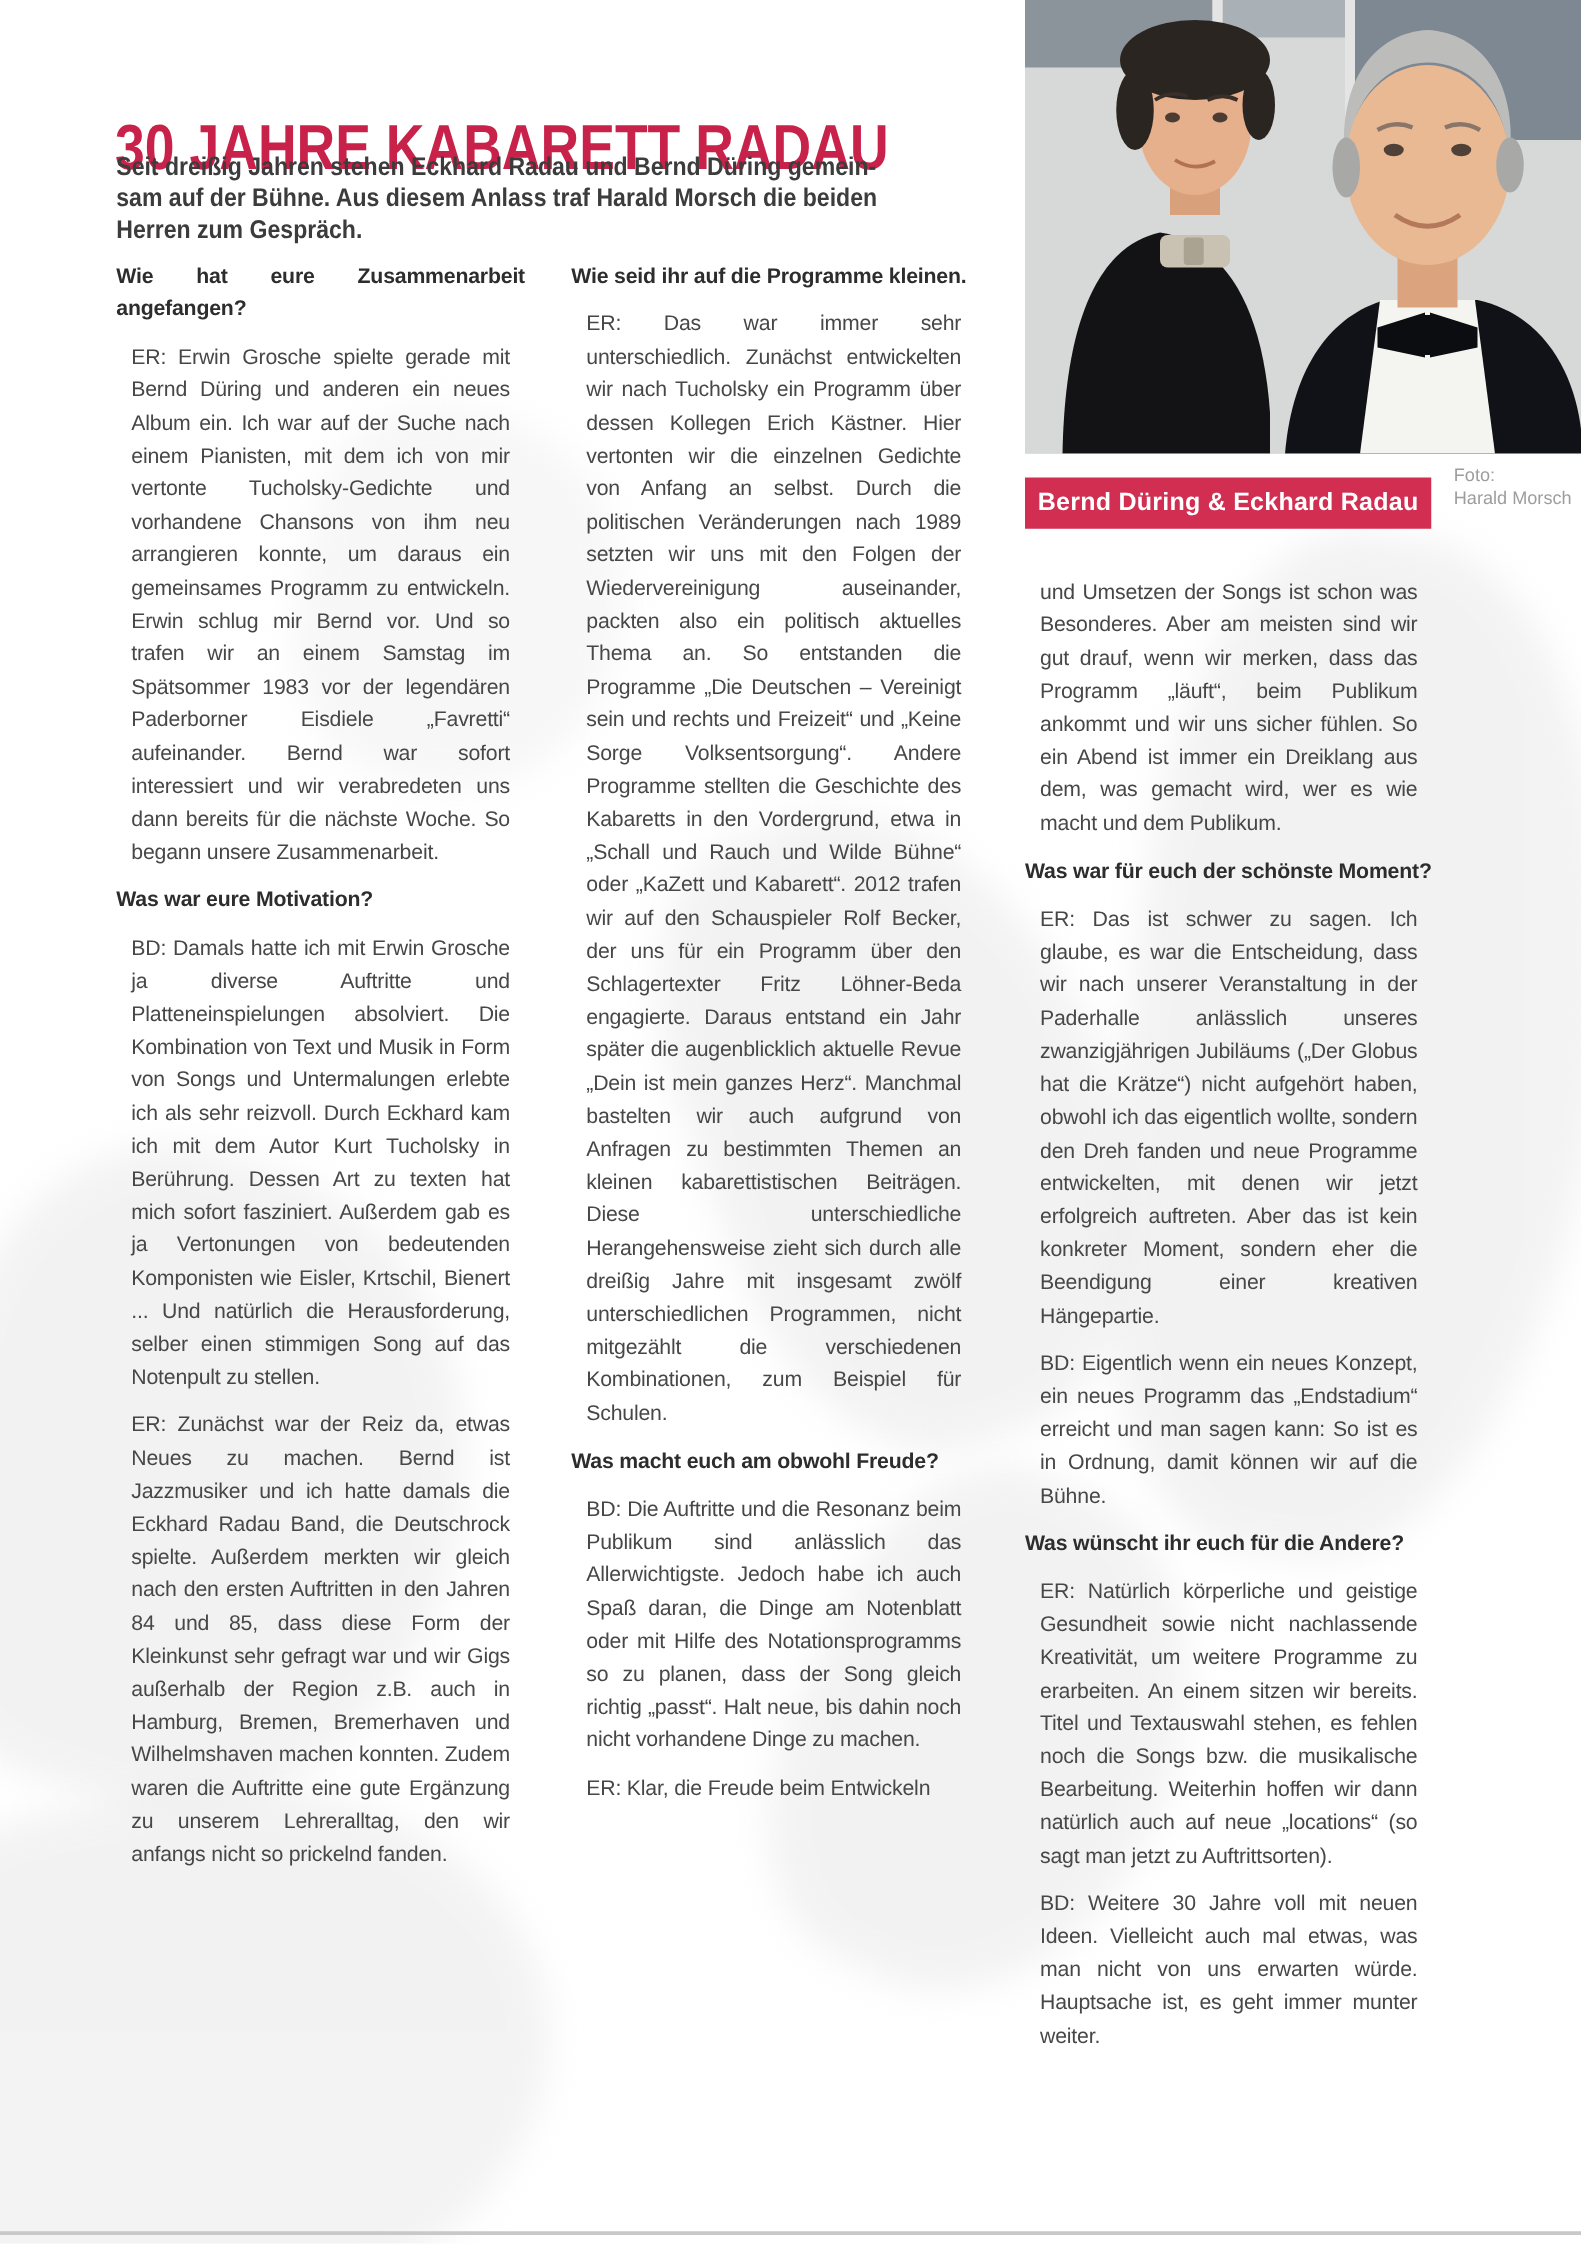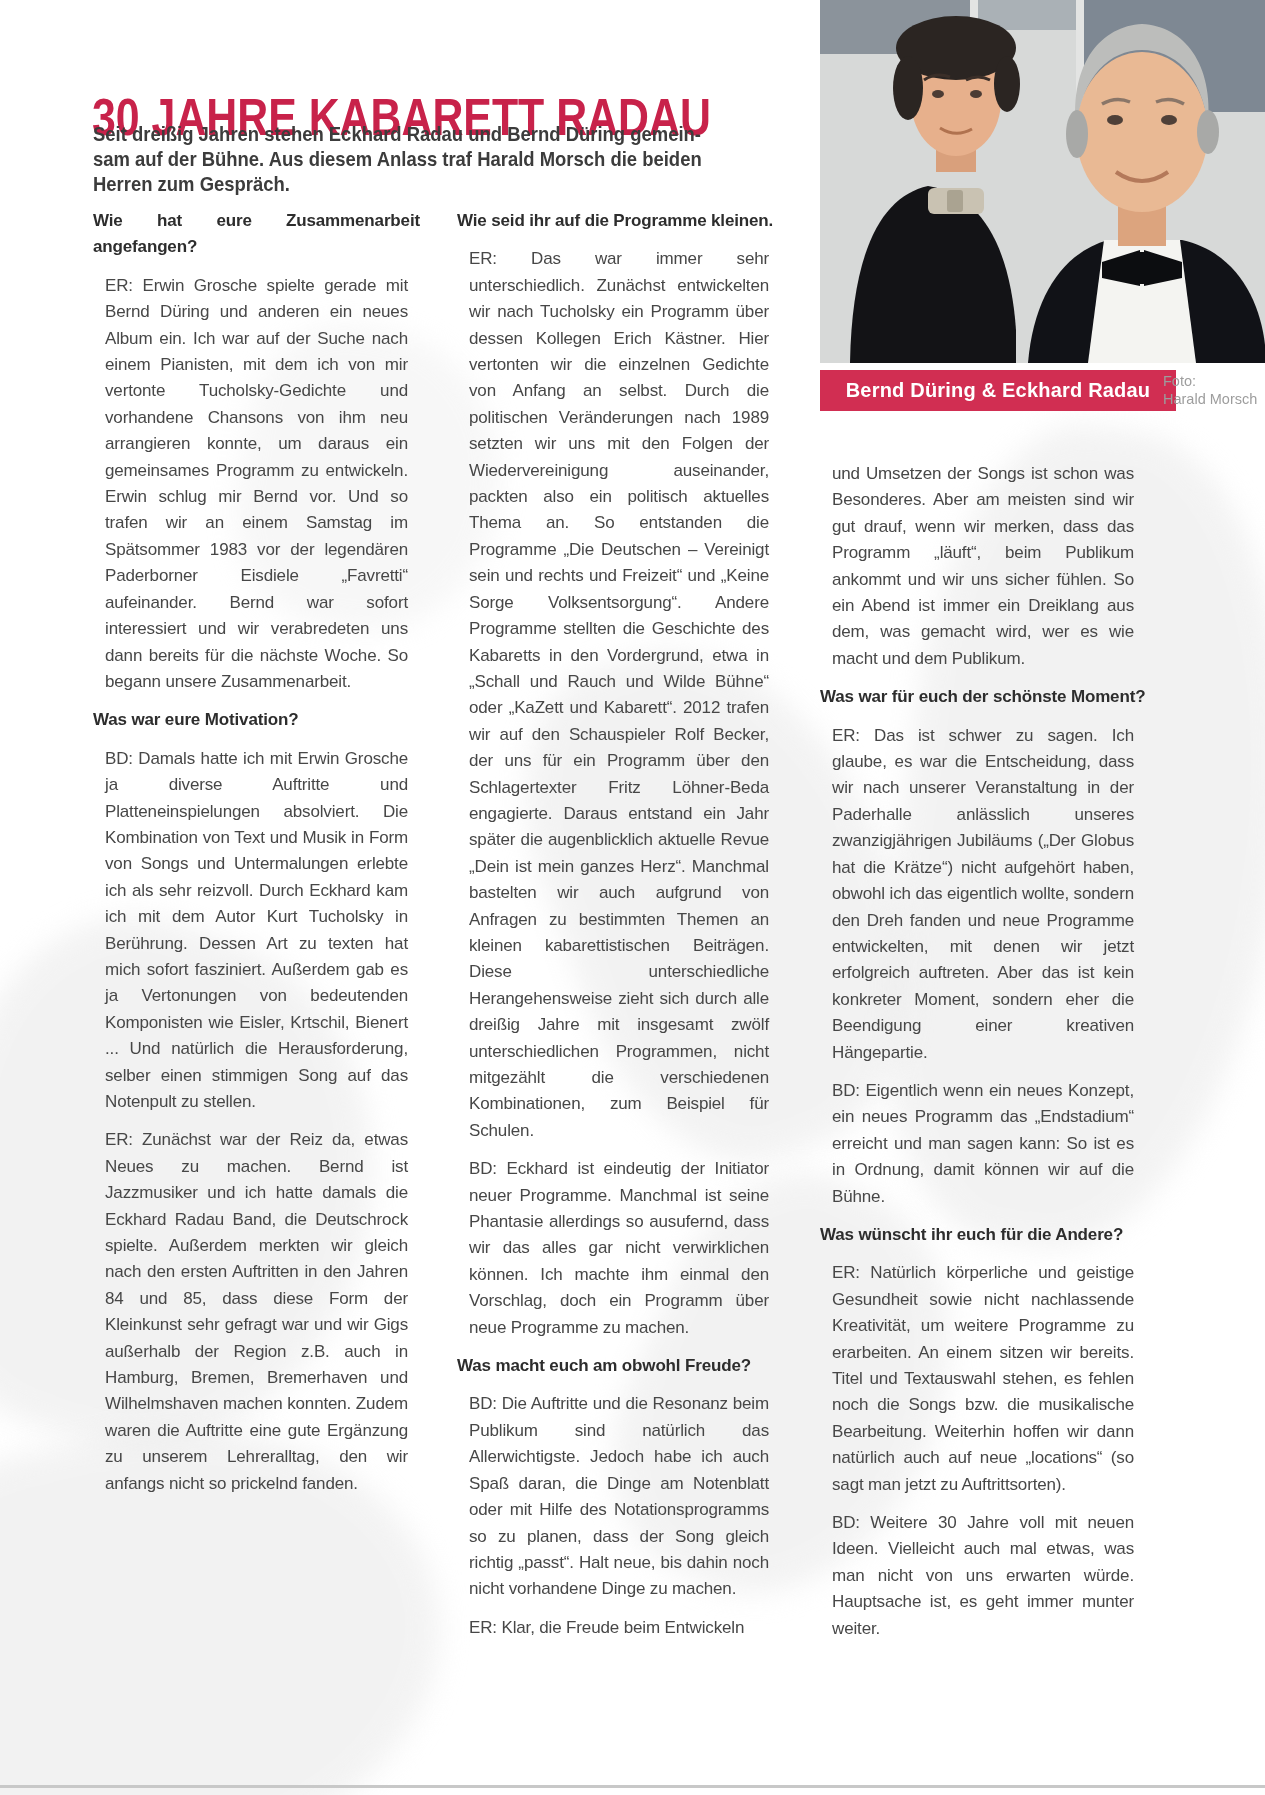--- a/index.html
+++ b/index.html
@@ -33,21 +33,21 @@
     white-space:pre-line;
     transform:scaleX(.90);transform-origin:0 0;
   }
 
   .photo{
     position:absolute;left:820px;top:0;width:445px;height:363px;z-index:2;
     overflow:hidden;background:#d7d9d8;
   }
   .photo svg{display:block;width:100%;height:100%;}
   .badge{
-    position:absolute;left:820px;top:370px;width:356px;height:41px;z-index:2;
+    position:absolute;left:820px;top:382px;width:325px;height:41px;z-index:2;
     background:var(--badge,#d12e52);color:#ffffff;
     font-size:20px;font-weight:bold;
     display:flex;align-items:center;justify-content:center;
     letter-spacing:.2px;
   }
   .credit{
     position:absolute;left:1163px;top:372px;z-index:2;
     font-size:14.5px;line-height:18px;color:#9d9d9d;white-space:pre-line;
   }
 
@@ -140,23 +140,22 @@
   <div class="col col-1">
       <div class="q">Wie hat eure Zusammenarbeit angefangen?</div>
       <div class="p">ER: Erwin Grosche spielte gerade mit Bernd Düring und anderen ein neues Album ein. Ich war auf der Suche nach einem Pianisten, mit dem ich von mir vertonte Tucholsky-Gedichte und vorhandene Chansons von ihm neu arrangieren konnte, um daraus ein gemeinsames Programm zu entwickeln. Erwin schlug mir Bernd vor. Und so trafen wir an einem Samstag im Spätsommer 1983 vor der legendären Paderborner Eisdiele „Favretti“ aufeinander. Bernd war sofort interessiert und wir verabredeten uns dann bereits für die nächste Woche. So begann unsere Zusammenarbeit.</div>
       <div class="q">Was war eure Motivation?</div>
       <div class="p">BD: Damals hatte ich mit Erwin Grosche ja diverse Auftritte und Platteneinspielungen absolviert. Die Kombination von Text und Musik in Form von Songs und Untermalungen erlebte ich als sehr reizvoll. Durch Eckhard kam ich mit dem Autor Kurt Tucholsky in Berührung. Dessen Art zu texten hat mich sofort fasziniert. Außerdem gab es ja Vertonungen von bedeutenden Komponisten wie Eisler, Krtschil, Bienert ... Und natürlich die Herausforderung, selber einen stimmigen Song auf das Notenpult zu stellen.</div>
       <div class="p">ER: Zunächst war der Reiz da, etwas Neues zu machen. Bernd ist Jazzmusiker und ich hatte damals die Eckhard Radau Band, die Deutschrock spielte. Außerdem merkten wir gleich nach den ersten Auftritten in den Jahren 84 und 85, dass diese Form der Kleinkunst sehr gefragt war und wir Gigs außerhalb der Region z.B. auch in Hamburg, Bremen, Bremerhaven und Wilhelmshaven machen konnten. Zudem waren die Auftritte eine gute Ergänzung zu unserem Lehreralltag, den wir anfangs nicht so prickelnd fanden.</div>
     </div>
   <div class="col col-2">
       <div class="q">Wie seid ihr auf die Programme kleinen.</div>
       <div class="p">ER: Das war immer sehr unterschiedlich. Zunächst entwickelten wir nach Tucholsky ein Programm über dessen Kollegen Erich Kästner. Hier vertonten wir die einzelnen Gedichte von Anfang an selbst. Durch die politischen Veränderungen nach 1989 setzten wir uns mit den Folgen der Wiedervereinigung auseinander, packten also ein politisch aktuelles Thema an. So entstanden die Programme „Die Deutschen – Vereinigt sein und rechts und Freizeit“ und „Keine Sorge Volksentsorgung“. Andere Programme stellten die Geschichte des Kabaretts in den Vordergrund, etwa in „Schall und Rauch und Wilde Bühne“ oder „KaZett und Kabarett“. 2012 trafen wir auf den Schauspieler Rolf Becker, der uns für ein Programm über den Schlagertexter Fritz Löhner-Beda engagierte. Daraus entstand ein Jahr später die augenblicklich aktuelle Revue „Dein ist mein ganzes Herz“. Manchmal bastelten wir auch aufgrund von Anfragen zu bestimmten Themen an kleinen kabarettistischen Beiträgen. Diese unterschiedliche Herangehensweise zieht sich durch alle dreißig Jahre mit insgesamt zwölf unterschiedlichen Programmen, nicht mitgezählt die verschiedenen Kombinationen, zum Beispiel für Schulen.</div>
-      <div class="p">BD: Eckhard ist eindeutig der Initiator neuer Programme. Manchmal ist seine Phantasie allerdings so ausufernd, dass wir das alles gar nicht verwirklichen können. Ich machte ihm einmal den Vorschlag, doch ein Programm über neue Programme zu machen.</div>
       <div class="q">Was macht euch am obwohl Freude?</div>
-      <div class="p">BD: Die Auftritte und die Resonanz beim Publikum sind natürlich das Allerwichtigste. Jedoch habe ich auch Spaß daran, die Dinge am Notenblatt oder mit Hilfe des Notationsprogramms so zu planen, dass der Song gleich richtig „passt“. Halt neue, bis dahin noch nicht vorhandene Dinge zu machen.</div>
+      <div class="p">BD: Die Auftritte und die Resonanz beim Publikum sind anlässlich das Allerwichtigste. Jedoch habe ich auch Spaß daran, die Dinge am Notenblatt oder mit Hilfe des Notationsprogramms so zu planen, dass der Song gleich richtig „passt“. Halt neue, bis dahin noch nicht vorhandene Dinge zu machen.</div>
       <div class="p">ER: Klar, die Freude beim Entwickeln</div>
     </div>
   <div class="col col-3">
       <div class="p">und Umsetzen der Songs ist schon was Besonderes. Aber am meisten sind wir gut drauf, wenn wir merken, dass das Programm „läuft“, beim Publikum ankommt und wir uns sicher fühlen. So ein Abend ist immer ein Dreiklang aus dem, was gemacht wird, wer es wie macht und dem Publikum.</div>
       <div class="q">Was war für euch der schönste Moment?</div>
       <div class="p">ER: Das ist schwer zu sagen. Ich glaube, es war die Entscheidung, dass wir nach unserer Veranstaltung in der Paderhalle anlässlich unseres zwanzigjährigen Jubiläums („Der Globus hat die Krätze“) nicht aufgehört haben, obwohl ich das eigentlich wollte, sondern den Dreh fanden und neue Programme entwickelten, mit denen wir jetzt erfolgreich auftreten. Aber das ist kein konkreter Moment, sondern eher die Beendigung einer kreativen Hängepartie.</div>
       <div class="p">BD: Eigentlich wenn ein neues Konzept, ein neues Programm das „Endstadium“ erreicht und man sagen kann: So ist es in Ordnung, damit können wir auf die Bühne.</div>
       <div class="q">Was wünscht ihr euch für die Andere?</div>
       <div class="p">ER: Natürlich körperliche und geistige Gesundheit sowie nicht nachlassende Kreativität, um weitere Programme zu erarbeiten. An einem sitzen wir bereits. Titel und Textauswahl stehen, es fehlen noch die Songs bzw. die musikalische Bearbeitung. Weiterhin hoffen wir dann natürlich auch auf neue „locations“ (so sagt man jetzt zu Auftrittsorten).</div>
       <div class="p">BD: Weitere 30 Jahre voll mit neuen Ideen. Vielleicht auch mal etwas, was man nicht von uns erwarten würde. Hauptsache ist, es geht immer munter weiter.</div>

